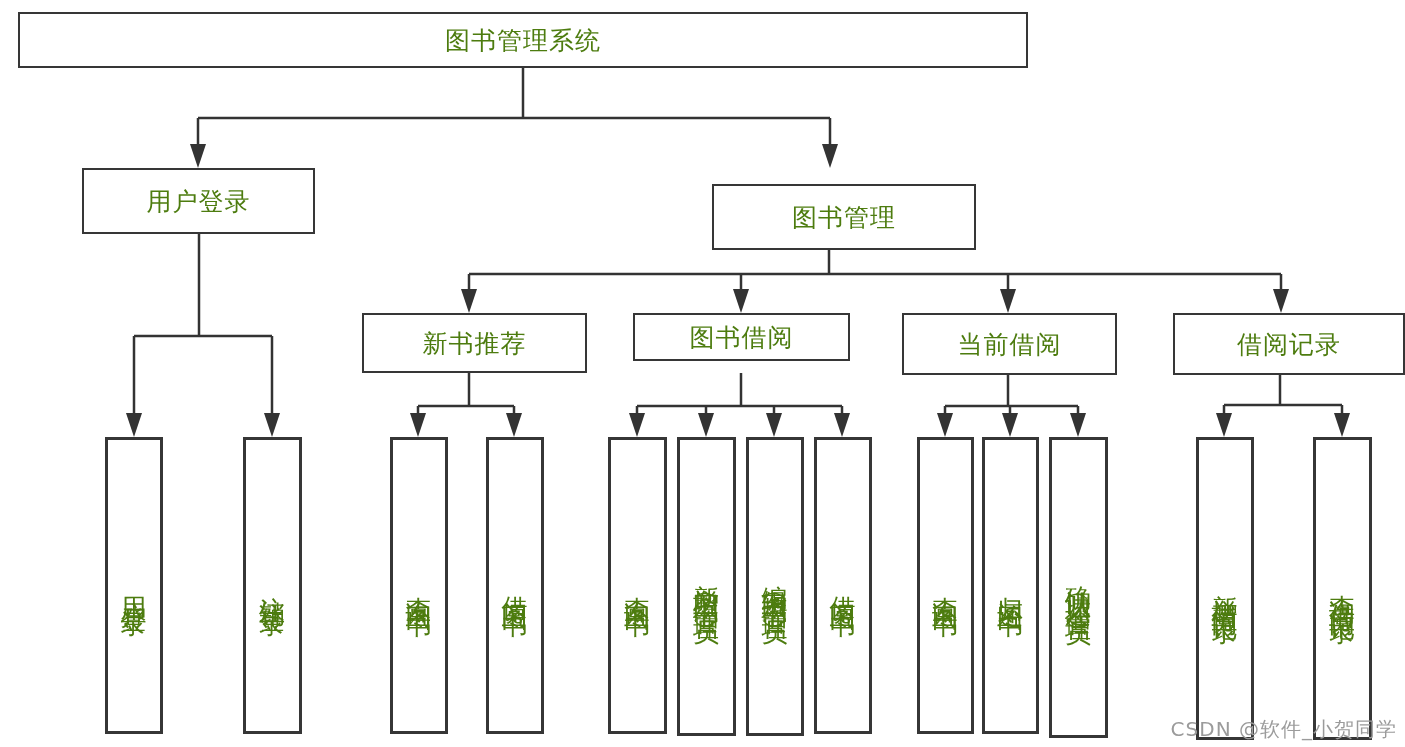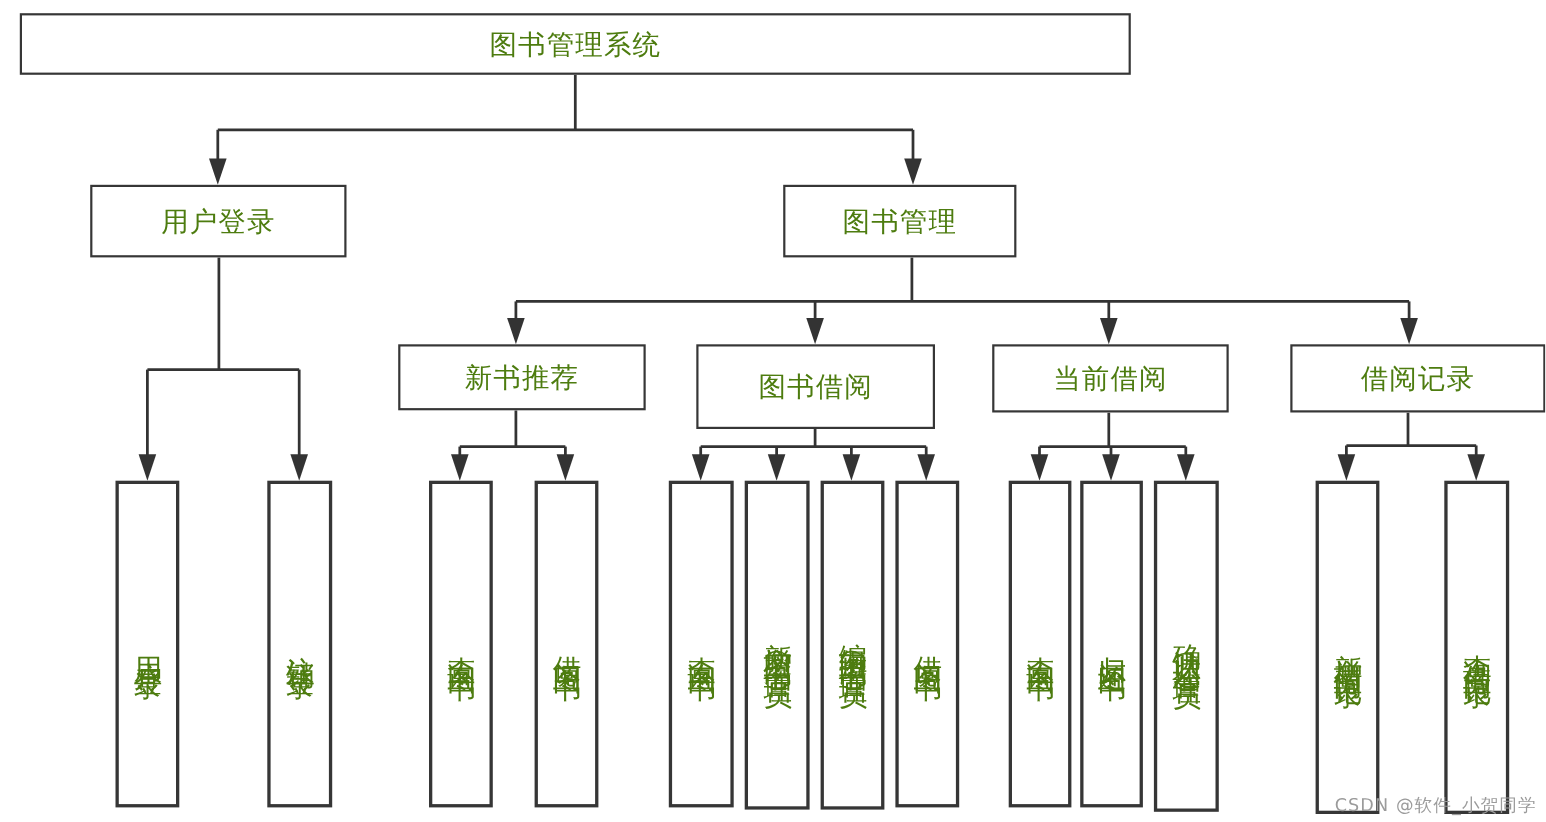--- a/index.html
+++ b/index.html
@@ -28,21 +28,21 @@
   .leaf .vtext {
     writing-mode:vertical-rl;
     text-orientation:mixed;
     font-size:26px;
     letter-spacing:5px;
     line-height:1;
   }
   .watermark {
     position:absolute;
     right:8px; bottom:4px;
-    font-size:16px;
+    font-size:20px;
     color:#9b9b9b;
     letter-spacing:1px;
     white-space:nowrap;
     text-align:center;
   }
 </style>
 </head>
 <body>
 
 <div class="canvas">
@@ -109,28 +109,28 @@
       <polygon points="1342,437 1334,413 1350,413"></polygon>
   </svg>
 
   <div class="node" style="left:18px;top:12px;width:1010px;height:56px">
     <span>图书管理系统</span>
   </div>
 
   <div class="node" style="left:82px;top:168px;width:233px;height:66px">
     <span>用户登录</span>
   </div>
-  <div class="node" style="left:712px;top:168px;width:212px;height:66px">
+  <div class="node" style="left:712px;top:184px;width:264px;height:66px">
     <span>图书管理</span>
   </div>
 
   <div class="node" style="left:362px;top:313px;width:225px;height:60px">
     <span>新书推荐</span>
   </div>
-  <div class="node" style="left:633px;top:313px;width:217px;height:77px">
+  <div class="node" style="left:633px;top:313px;width:217px;height:48px">
     <span>图书借阅</span>
   </div>
   <div class="node" style="left:902px;top:313px;width:215px;height:62px">
     <span>当前借阅</span>
   </div>
   <div class="node" style="left:1173px;top:313px;width:232px;height:62px">
     <span>借阅记录</span>
   </div>
 
   <div class="node leaf" style="left:105px;top:437px;width:58px;height:297px">

